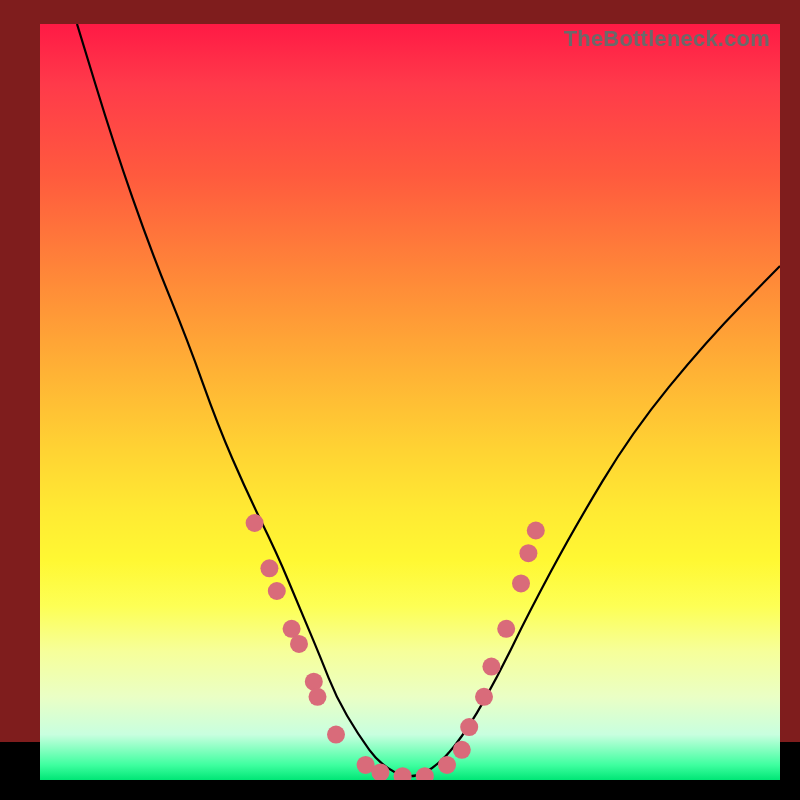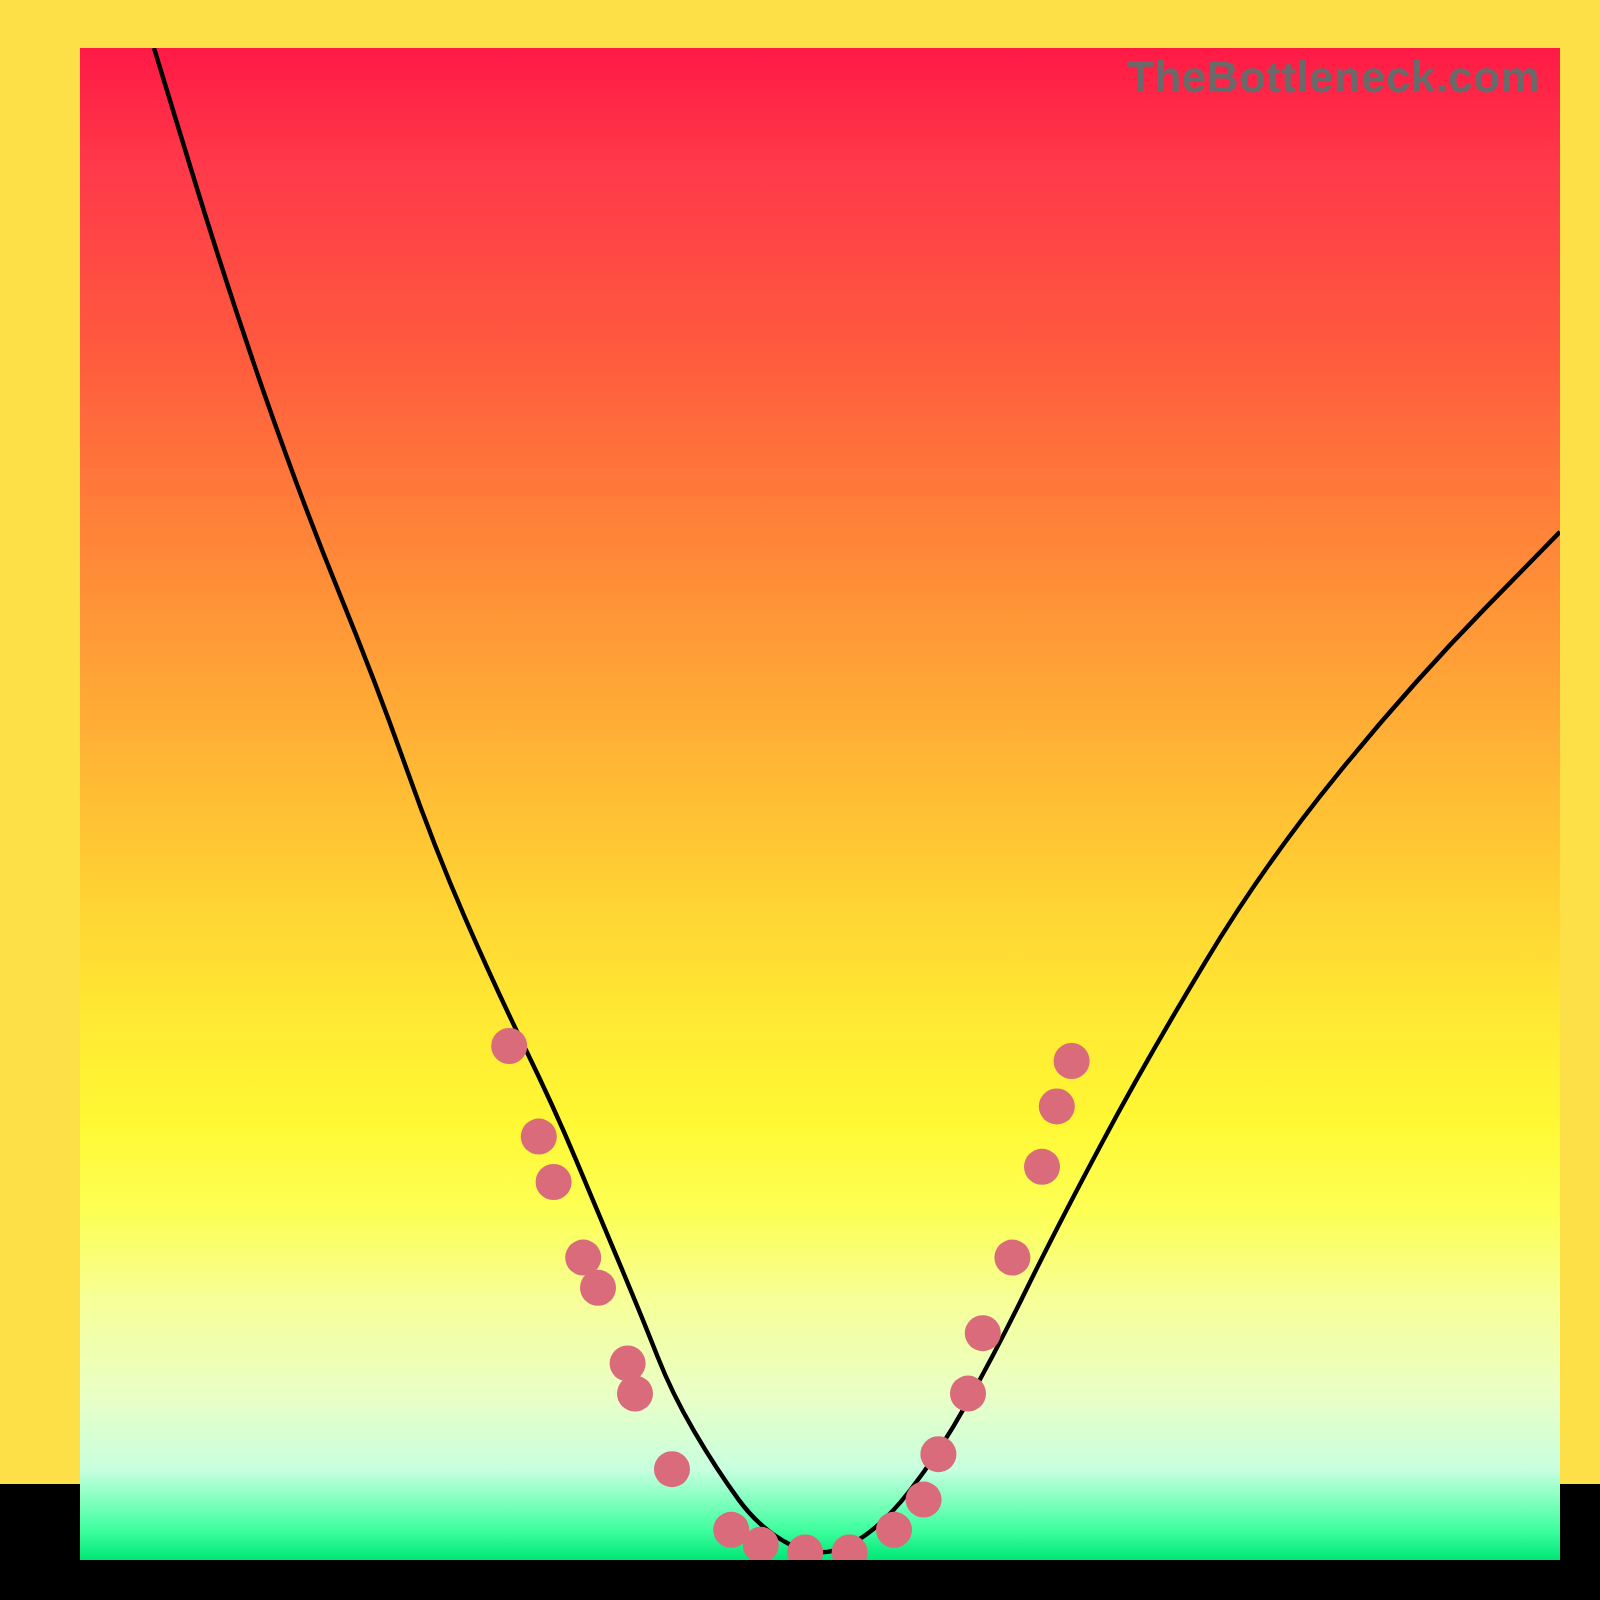--- a/index.html
+++ b/index.html
@@ -10,21 +10,21 @@
     background: #000;
     overflow: hidden;
     font-family: Arial, Helvetica, sans-serif;
   }
   .frame {
     position: absolute;
     left: 0;
     top: 0;
     width: 800px;
     height: 742px;
-    background: #fde047;
+    background: #7f1d1d;
   }
   .plot {
     position: absolute;
     left: 40px;
     top: 24px;
     width: 740px;
     height: 756px;
     
     background: linear-gradient(
       to bottom,

